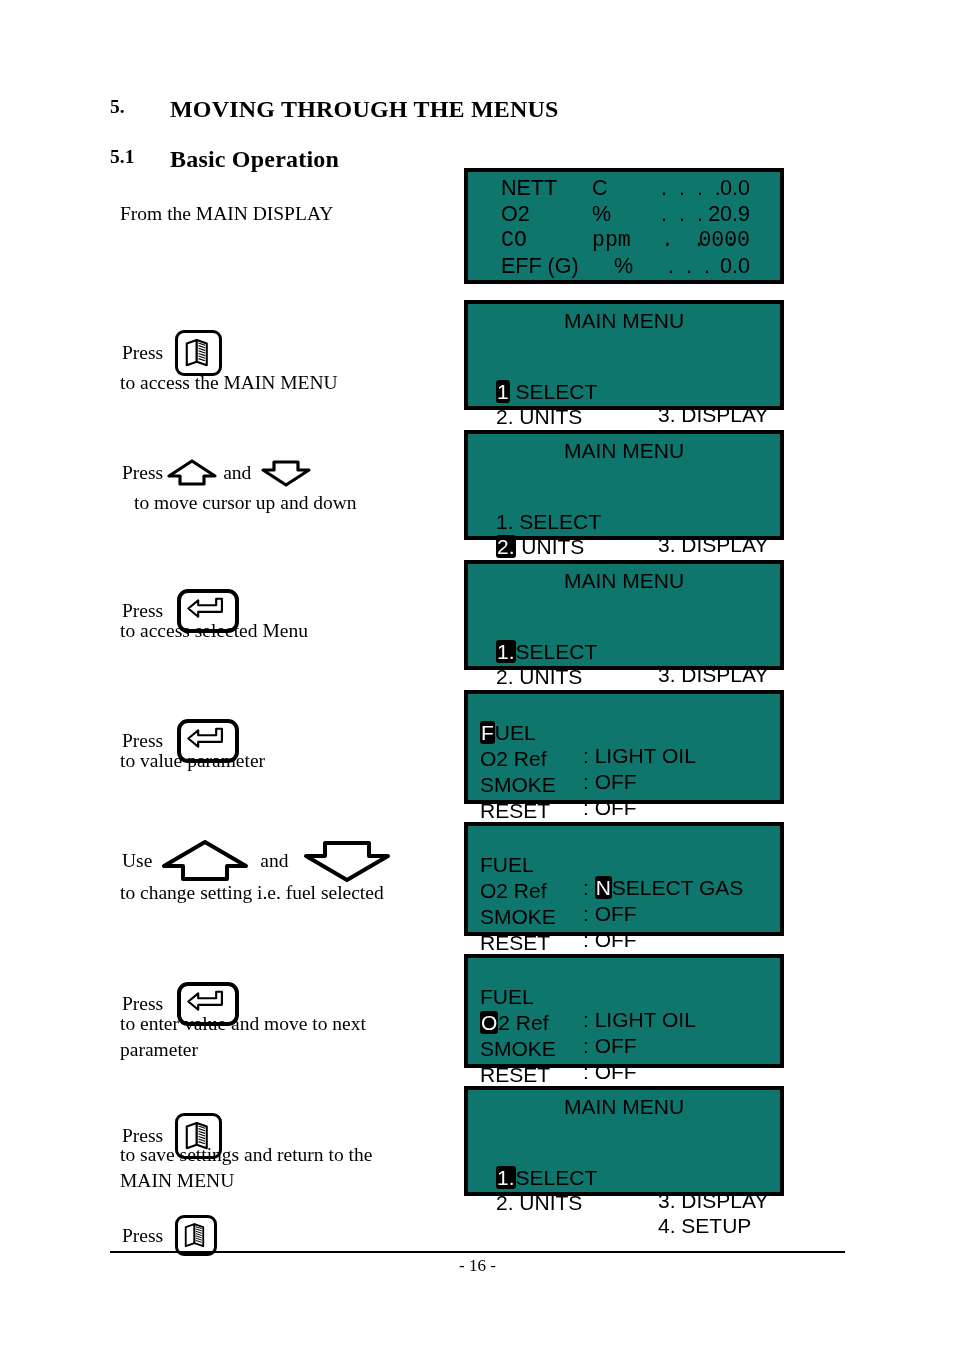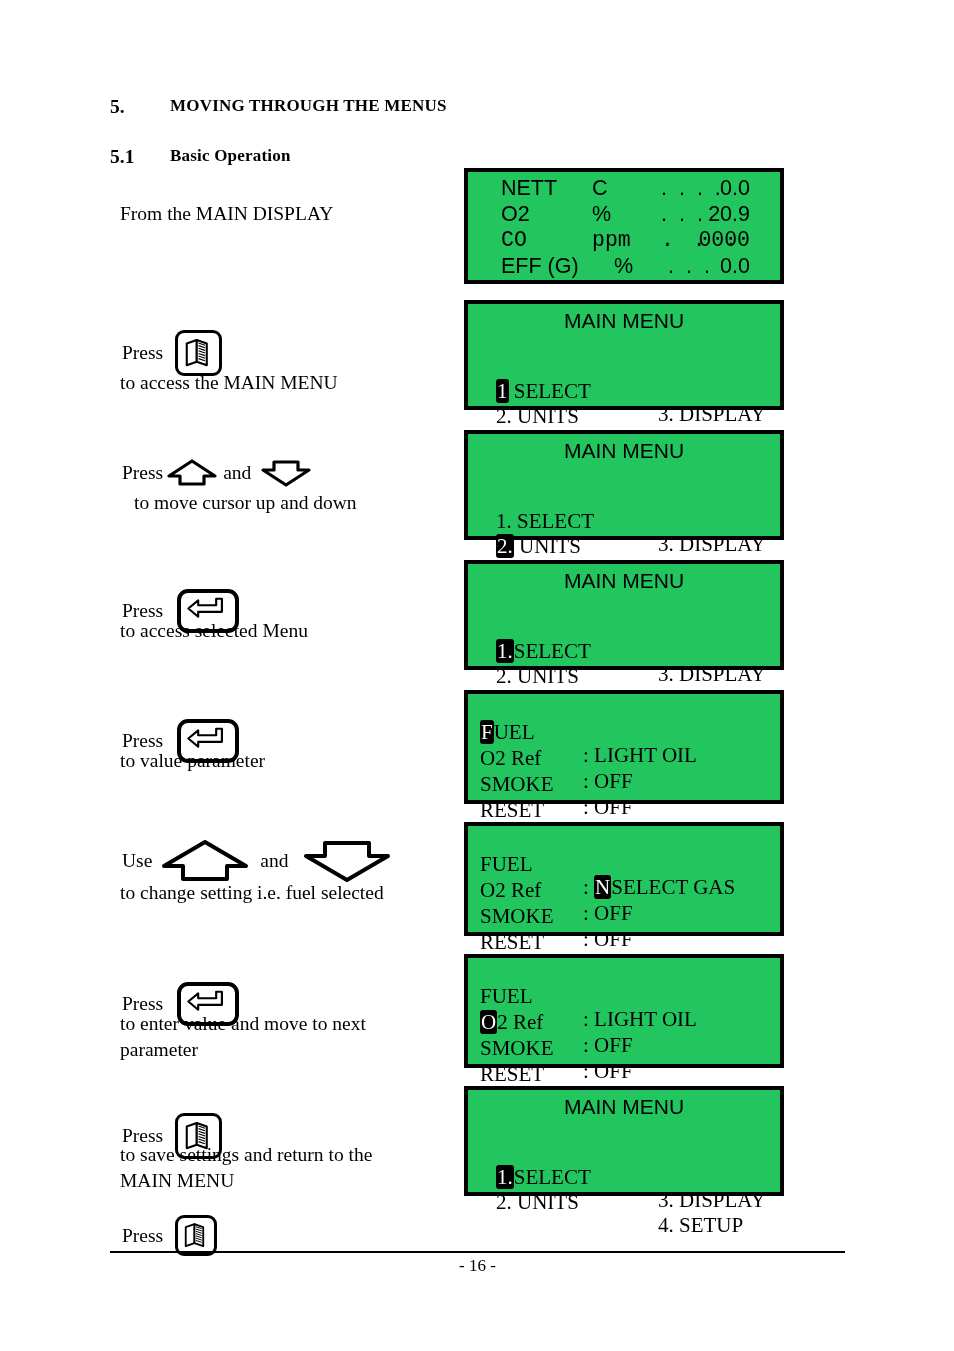--- a/index.html
+++ b/index.html
@@ -14,21 +14,21 @@
     font-family: "Liberation Serif", serif;
     color: #000000;
     overflow: hidden;
   }
 
   
   .h-section {
     position: absolute;
     font-family: "Liberation Serif", serif;
     font-weight: bold;
-    font-size: 17px;
+    font-size: 24px;
     letter-spacing: .2px;
     white-space: nowrap;
   }
   .h-num { position: absolute; font-weight: bold; font-size: 19.5px; }
 
   
   .para {
     position: absolute;
     font-family: "Liberation Serif", serif;
     font-size: 19.5px;
@@ -43,40 +43,40 @@
     font-size: 19.5px;
     white-space: nowrap;
     justify-content: center;
   }
 
   
   .lcd {
     position: absolute;
     box-sizing: border-box;
     border: 4px solid #000;
-    background: #22c55e;
+    background: #0f766e;
     font-family: "Liberation Sans", sans-serif;
     font-size: 21px;
     color: #000;
   }
   .lcd-inner {
     position: relative;
     width: 100%;
     height: 100%;
   }
   .lcd-title {
     text-align: center;
     font-size: 21px;
     line-height: 23px;
     font-family: "Liberation Sans", sans-serif;
   }
   .lcd-line {
     position: absolute;
     white-space: pre;
-    font-family: Liberation Serif, serif;
+    font-family: Liberation Sans, sans-serif;
     font-size: 21px;
     line-height: 23px;
   }
   .inv {
     background: #000;
     color: #fff;
     padding: 0 1px;
     border-radius: 3px;
   }
 

